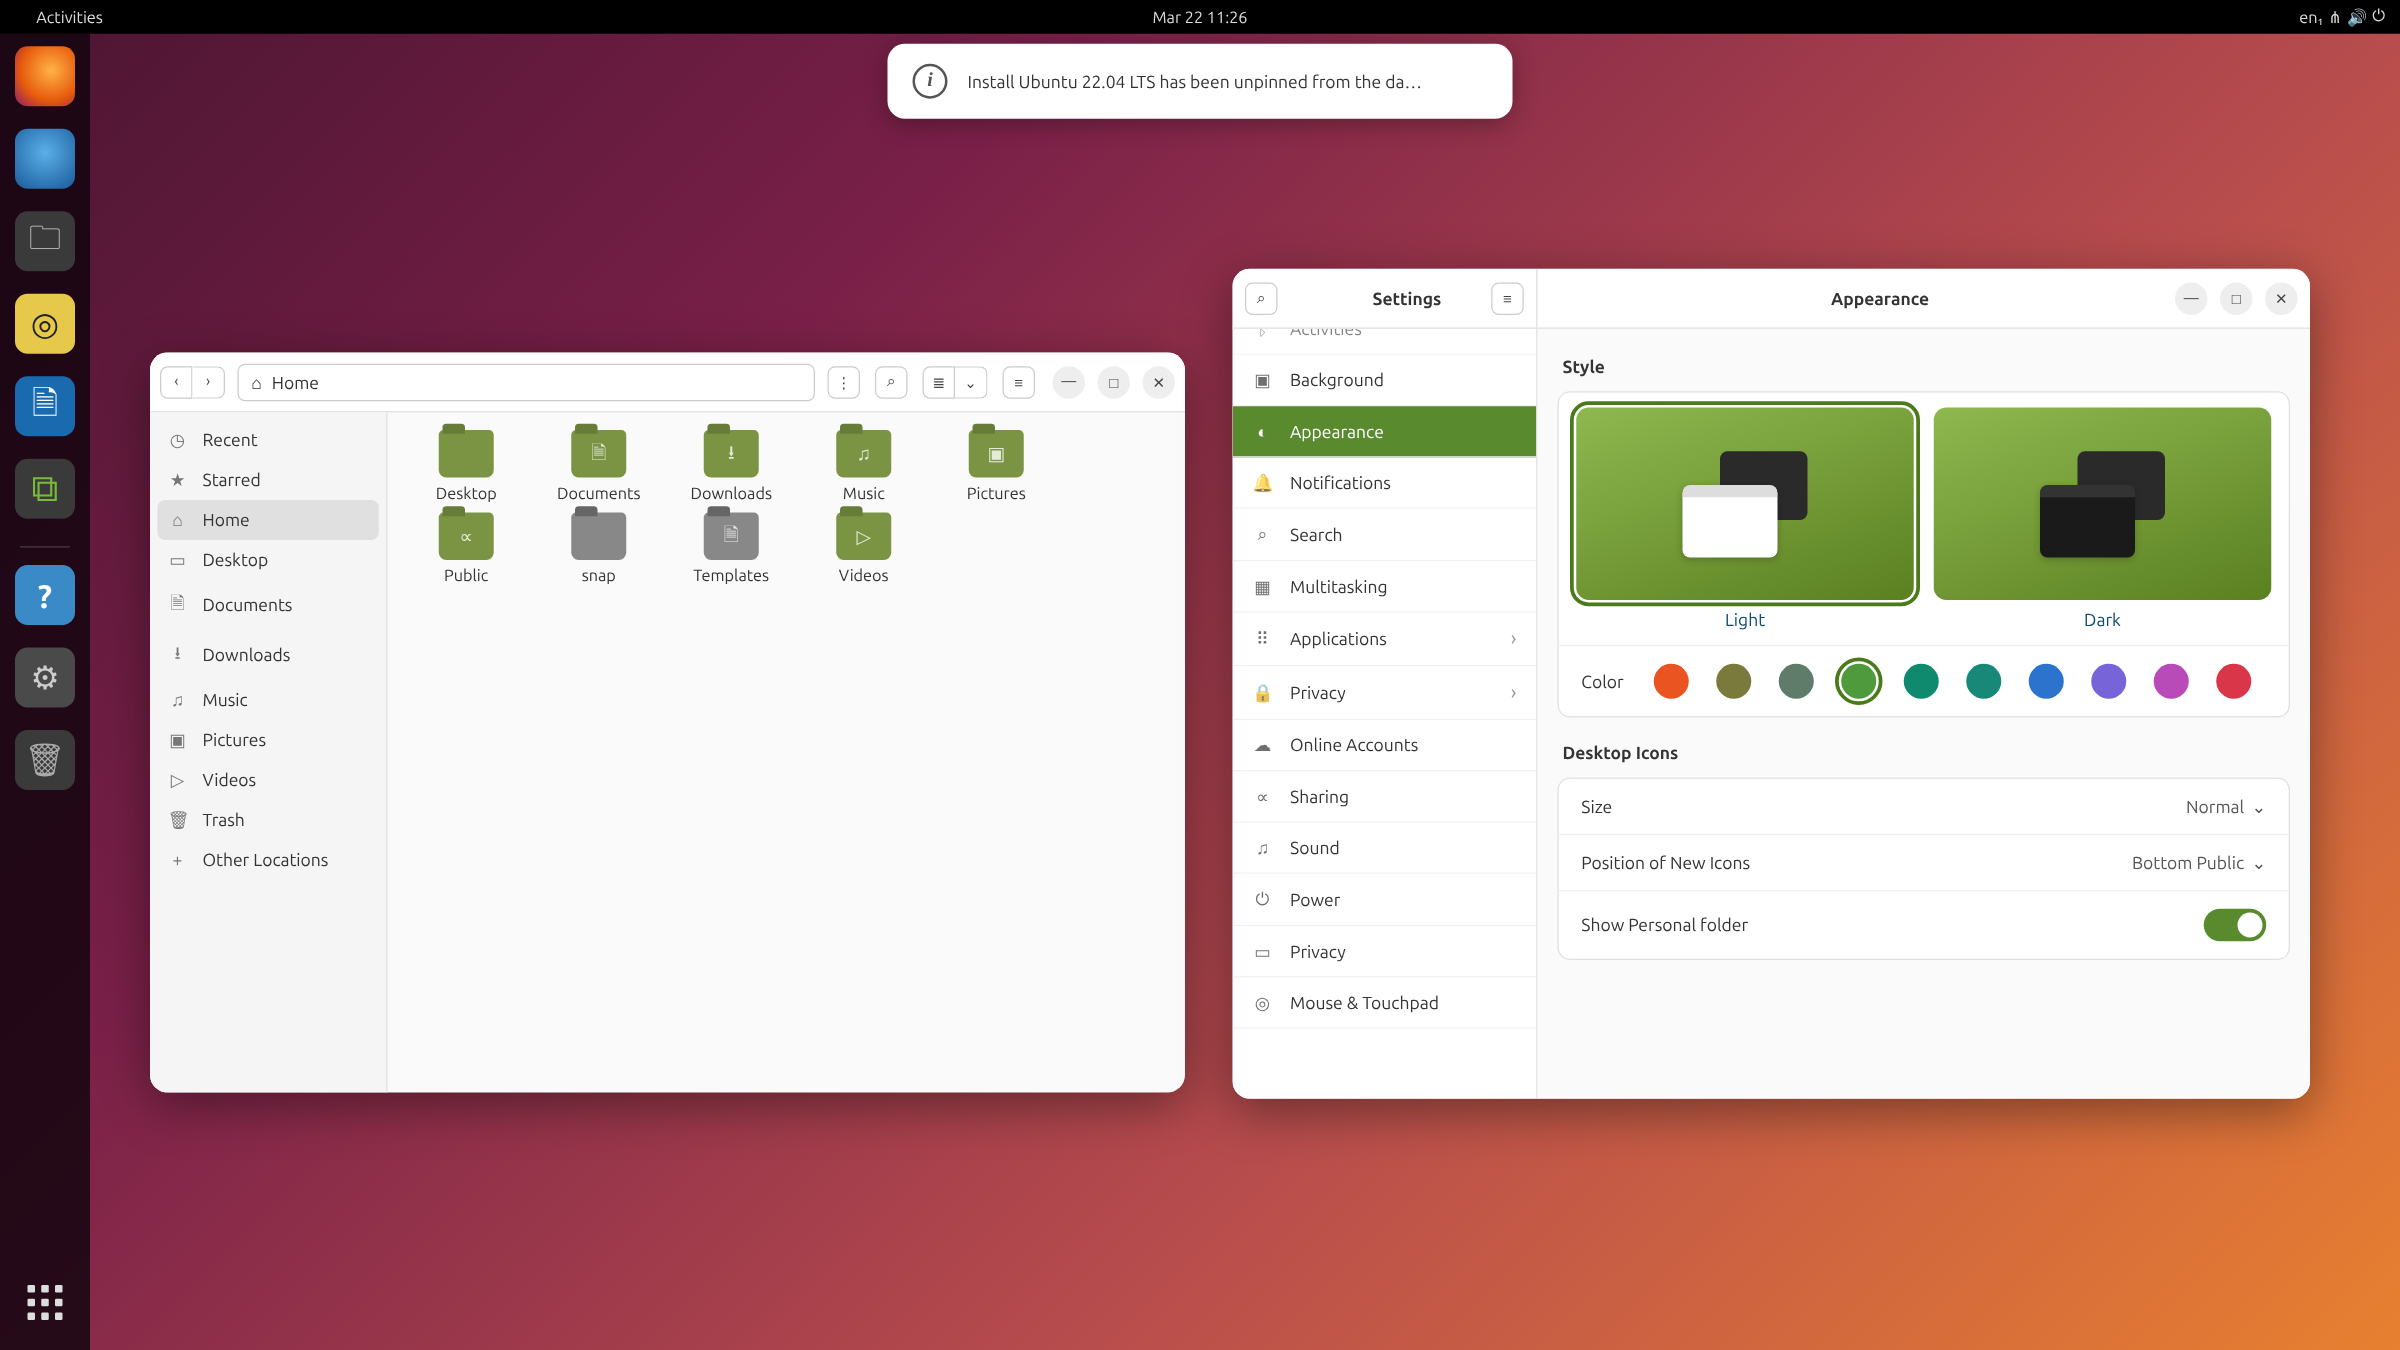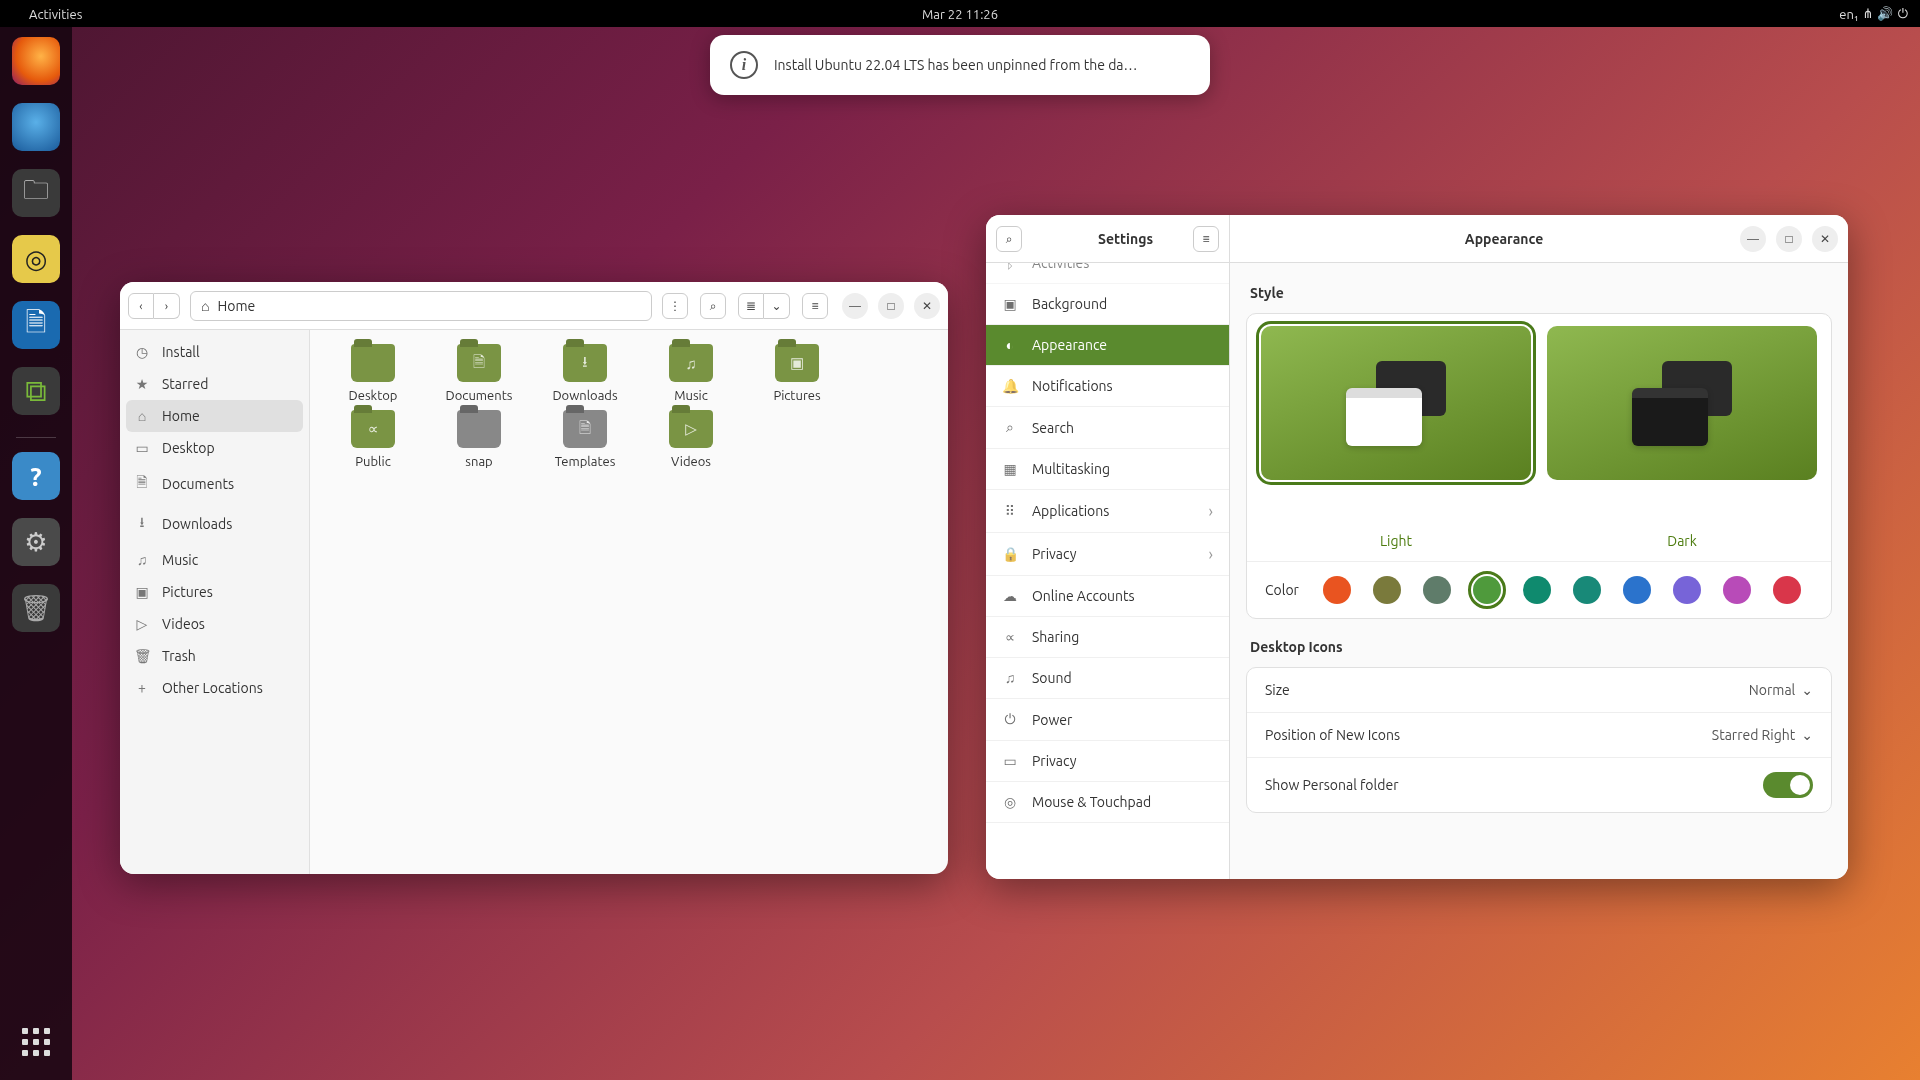--- a/index.html
+++ b/index.html
@@ -71,21 +71,21 @@
 .section-label { font-size: 14px; font-weight: 600; color: #333; margin: 6px 4px 12px; }
 .card { background: #fff; border: 1px solid #e0e0e0; border-radius: 10px; margin-bottom: 20px; }
 .style-row { display: flex; gap: 16px; padding: 12px 14px; }
 .style-opt { flex: 1; display: flex; flex-direction: column; align-items: center; gap: 8px; cursor: pointer; }
 .style-thumb { width: 100%; height: 154px; border-radius: 10px; background: linear-gradient(160deg, #8fb850, #5a8020); display: flex; align-items: center; justify-content: center; position: relative; }
 .style-thumb.sel { outline: 3px solid #4a7a1a; outline-offset: 2px; }
 .stack { position: relative; width: 100px; height: 85px; }
 .stack .w1 { position: absolute; top: 0; right: 0; width: 70px; height: 55px; background: #2a2a2a; border-radius: 6px; }
 .stack .w2 { position: absolute; bottom: 0; left: 0; width: 76px; height: 58px; background: #fff; border-radius: 6px; border-top: 10px solid #ddd; box-shadow: 0 2px 6px rgba(0,0,0,.2); }
 .stack.dark .w2 { background: #1a1a1a; border-top-color: #333; }
-.style-label { font-size: 14px; color: #4d7c0f; margin-top: 45px; }
+.style-label { font-size: 14px; color: #0c4a6e; }
 .color-row { display: flex; align-items: center; gap: 16px; padding: 14px 18px; border-top: 1px solid #eee; }
 .color-label { font-size: 14px; color: #333; margin-right: 8px; }
 .swatch { width: 28px; height: 28px; border-radius: 50%; cursor: pointer; }
 .swatch.sel { outline: 3px solid #4a7a1a; outline-offset: 2px; }
 .list-row { display: flex; align-items: center; padding: 14px 18px; font-size: 14px; color: #333; border-bottom: 1px solid #eee; }
 .list-row:last-child { border-bottom: none; text-align: right; }
 .list-val { margin-left: auto; display: flex; align-items: center; gap: 6px; color: #555; cursor: pointer; }
 .toggle { width: 50px; height: 26px; background: #5a8a2e; border-radius: 13px; position: relative; cursor: pointer; margin-left: auto; }
 .toggle::after { content: ""; position: absolute; right: 3px; top: 3px; width: 20px; height: 20px; background: #fff; border-radius: 50%; }
 </style>
@@ -156,21 +156,21 @@
     <div class="win-controls">
       <div class="tb-btn round">—</div>
       <div class="tb-btn round">□</div>
       <div class="tb-btn round">✕</div>
     </div>
   </div>
   <div class="files-body">
     <div class="sidebar" id="files-sidebar">
         <div class="side-item">
           <span class="ico">◷</span>
-          <span>Install</span>
+          <span>Recent</span>
         </div>
         <div class="side-item">
           <span class="ico">★</span>
           <span>Starred</span>
         </div>
         <div class="side-item sel">
           <span class="ico">⌂</span>
           <span>Home</span>
         </div>
         <div class="side-item">
@@ -390,21 +390,21 @@
         <div class="list-row">
           <span>Size</span>
           <div class="list-val">
               <span>Normal</span>
               <span>⌄</span>
             </div>
         </div>
         <div class="list-row">
           <span>Position of New Icons</span>
           <div class="list-val">
-              <span>Starred Right</span>
+              <span>Bottom Public</span>
               <span>⌄</span>
             </div>
         </div>
         <div class="list-row">
           <span>Show Personal folder</span>
           <div class="toggle"></div>
         </div>
       </div>
     </div>
   </div>

